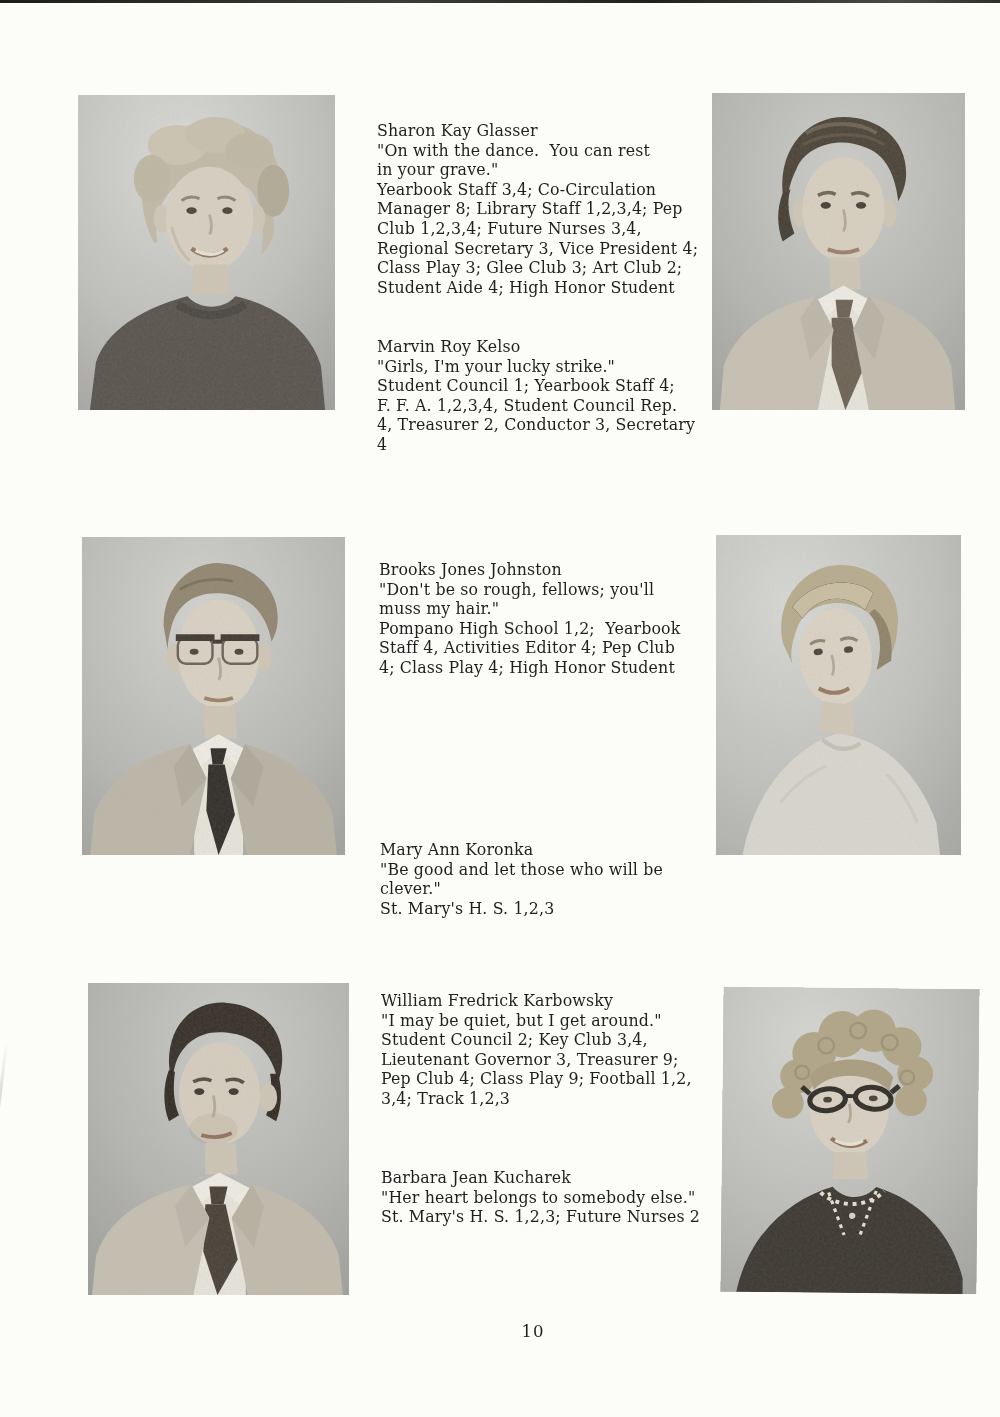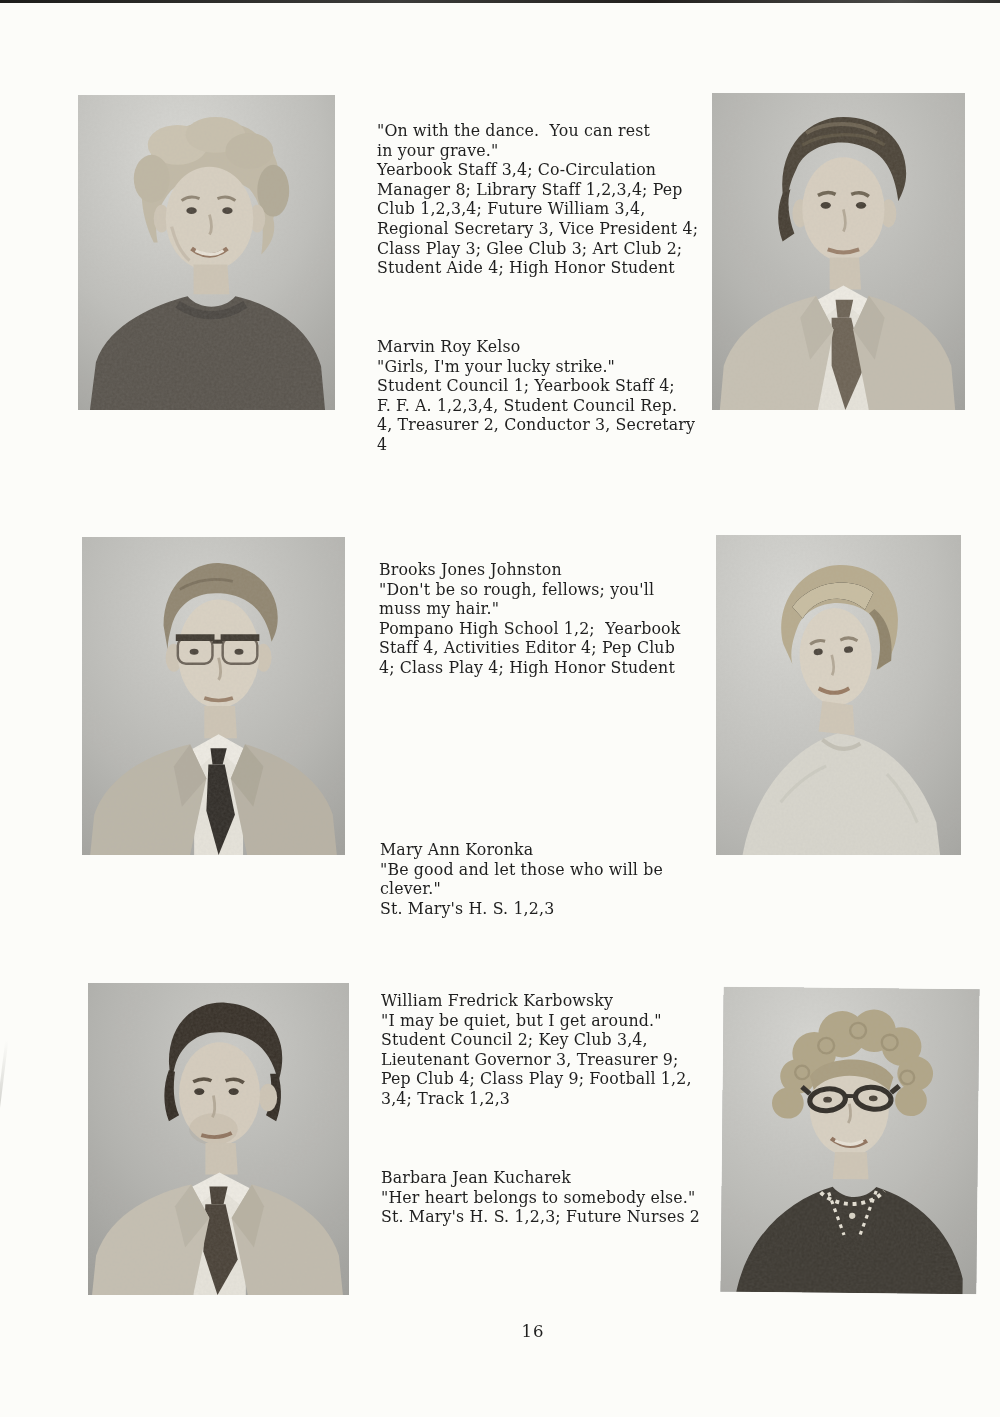--- a/index.html
+++ b/index.html
@@ -270,25 +270,26 @@
     <path d="M8,158 C14,128 34,110 56,103 C62,110 72,110 78,103 C100,110 116,126 122,150 L122,158 Z" fill="#3a362f"></path>
     <path d="M50,106 C58,114 74,114 82,105" stroke="#e6e1d4" stroke-width="2" stroke-dasharray="2 2.4" fill="none"></path>
     <path d="M54,106 L62,128" stroke="#e6e1d4" stroke-width="1.6" stroke-dasharray="2 2.4" fill="none"></path>
     <path d="M78,105 L70,128" stroke="#e6e1d4" stroke-width="1.6" stroke-dasharray="2 2.4" fill="none"></path>
     <circle cx="66" cy="118" r="1.6" fill="#d9d4c6"></circle>
     <rect width="129" height="158" filter="url(#gr6)"></rect>
   </svg>
 </figure>
 
 <div class="entry" style="left:377px;top:121px">
+  <div class="line">Sharon Kay Glasser</div>
   <div class="line">"On with the dance.  You can rest</div>
   <div class="line">in your grave."</div>
   <div class="line">Yearbook Staff 3,4; Co-Circulation</div>
   <div class="line">Manager 8; Library Staff 1,2,3,4; Pep</div>
-  <div class="line">Club 1,2,3,4; Future William 3,4,</div>
+  <div class="line">Club 1,2,3,4; Future Nurses 3,4,</div>
   <div class="line">Regional Secretary 3, Vice President 4;</div>
   <div class="line">Class Play 3; Glee Club 3; Art Club 2;</div>
   <div class="line">Student Aide 4; High Honor Student</div>
 </div>
 
 <div class="entry" style="left:377px;top:337px">
   <div class="line">Marvin Roy Kelso</div>
   <div class="line">"Girls, I'm your lucky strike."</div>
   <div class="line">Student Council 1; Yearbook Staff 4;</div>
   <div class="line">F. F. A. 1,2,3,4, Student Council Rep.</div>
@@ -320,13 +321,13 @@
   <div class="line">Pep Club 4; Class Play 9; Football 1,2,</div>
   <div class="line">3,4; Track 1,2,3</div>
 </div>
 
 <div class="entry" style="left:381px;top:1168px">
   <div class="line">Barbara Jean Kucharek</div>
   <div class="line">"Her heart belongs to somebody else."</div>
   <div class="line">St. Mary's H. S. 1,2,3; Future Nurses 2</div>
 </div>
 
-<div class="page-number">16</div>
+<div class="page-number">10</div>
 
 </body></html>

